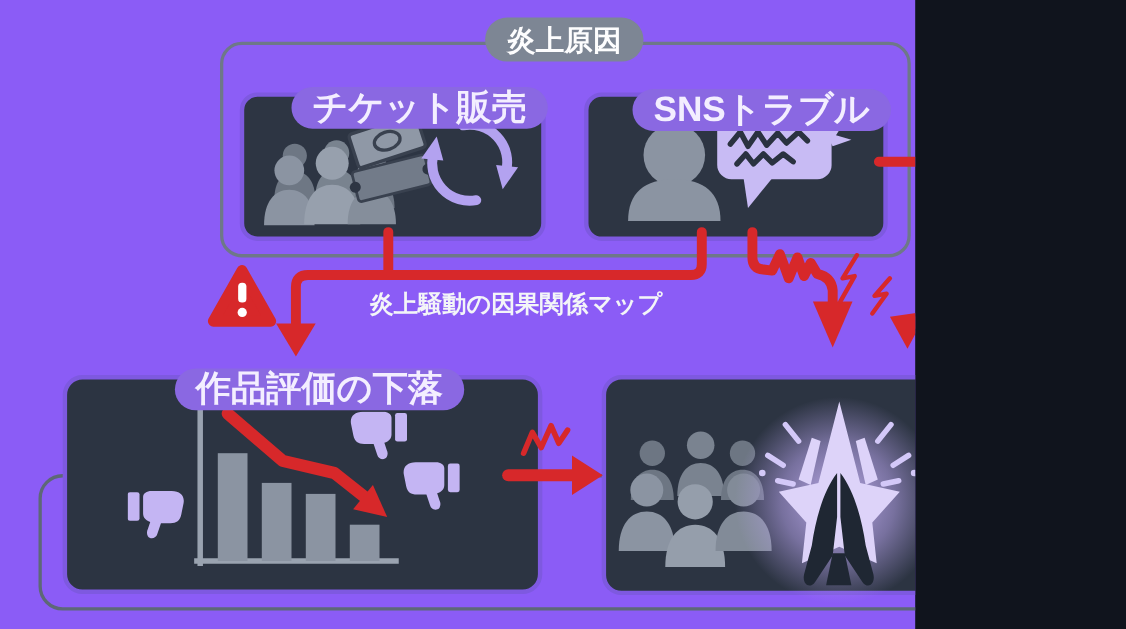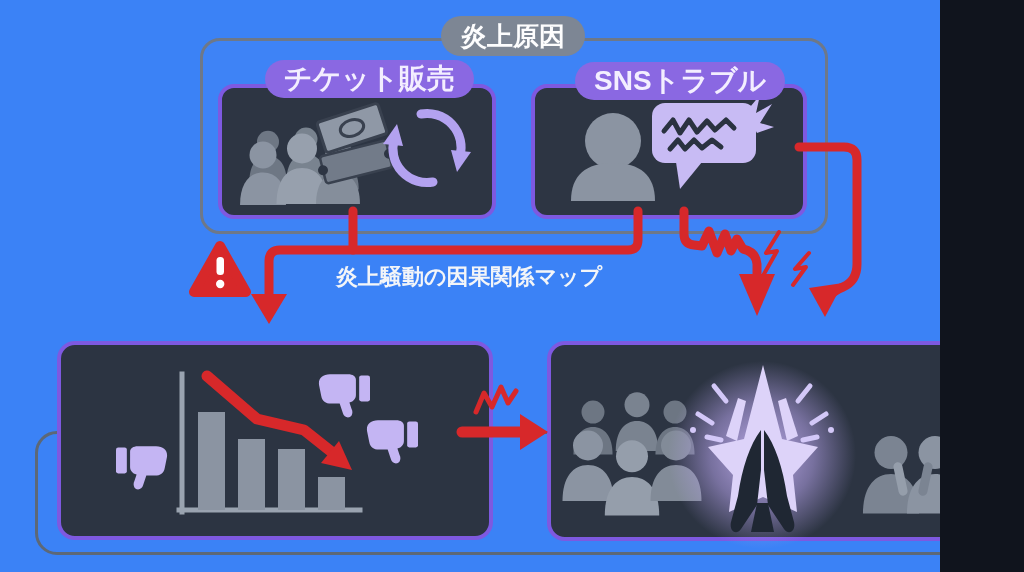--- a/index.html
+++ b/index.html
@@ -1,38 +1,38 @@
 <!DOCTYPE html>
 <html><head>
 <meta charset="utf-8">
 <style>
   html,body{margin:0;padding:0;background:#10141d;}
   .stage{
-    position:relative;width:940px;height:572px;overflow:hidden;
-    background:#3b82f6;font-family:"Liberation Sans",sans-serif;
+    position:relative;width:832px;height:572px;overflow:hidden;
+    background:#8b5cf6;font-family:"Liberation Sans",sans-serif;
   }
   .topgroup{
     position:absolute;left:200px;top:38px;width:622px;height:190px;
     border:3px solid #6e7888;border-radius:20px;background:rgba(255,255,255,0.015);
   }
   .backrect{
     position:absolute;left:35px;top:431px;width:950px;height:118px;
     border:3px solid #5d6876;border-radius:22px;
   }
   .box{position:absolute;border:4px solid #7e59e0;border-radius:16px;background:#2d3543;}
   .box.ticket{left:218px;top:84px;width:270px;height:127px;}
   .box.sns{left:531px;top:84px;width:268px;height:127px;}
   .box.rating{left:57px;top:341px;width:428px;height:191px;border-radius:18px;background:#2c3442;}
   .box.religious{left:547px;top:341px;width:418px;height:192px;border-radius:18px;background:#2c3442;}
   .pill{
     position:absolute;display:flex;align-items:center;justify-content:center;
     font-weight:bold;border-radius:21px;white-space:nowrap;z-index:6;
   }
   .pill.gray{left:441px;top:16px;height:40px;padding:0 20px;background:#7d8694;color:#fdfdfe;font-size:26px;}
-  .pill.purple{background:#8a68e2;color:#f3eeff;font-size:28px;height:38px;padding:0 19px;}
+  .pill.purple{background:#8a68e2;color:#f3eeff;font-size:32px;height:38px;padding:0 19px;margin-top:19px;}
   .pill.ticket{left:265px;top:60px;}
   .pill.sns{left:575px;top:62px;}
   .pill.rating{left:159px;top:316px;}
   .pill.religious{left:652px;top:316px;}
   .title{
     position:absolute;left:336px;top:262px;font-size:22px;font-weight:bold;
     color:#f3f5f8;z-index:6;white-space:nowrap;
   }
   svg.overlay{position:absolute;left:0;top:0;z-index:4;pointer-events:none;}
 </style>
@@ -193,15 +193,16 @@
 
     <g>
       <polygon points="982,509 987,525 1003,531 987,537 982,553 977,537 961,531 977,525" fill="#4a5260"></polygon>
       <polygon points="985,506 990,522 1006,528 990,534 985,550 980,534 964,528 980,522" fill="#c3c9d3"></polygon>
     </g>
   </svg>
 
   <div class="pill gray">炎上原因</div>
   <div class="pill purple ticket">チケット販売</div>
   <div class="pill purple sns">SNSトラブル</div>
+  <div class="pill purple rating">作品評価の下落</div>
   <div class="title">炎上騒動の因果関係マップ</div>
 
 </div>
 
 </body></html>

